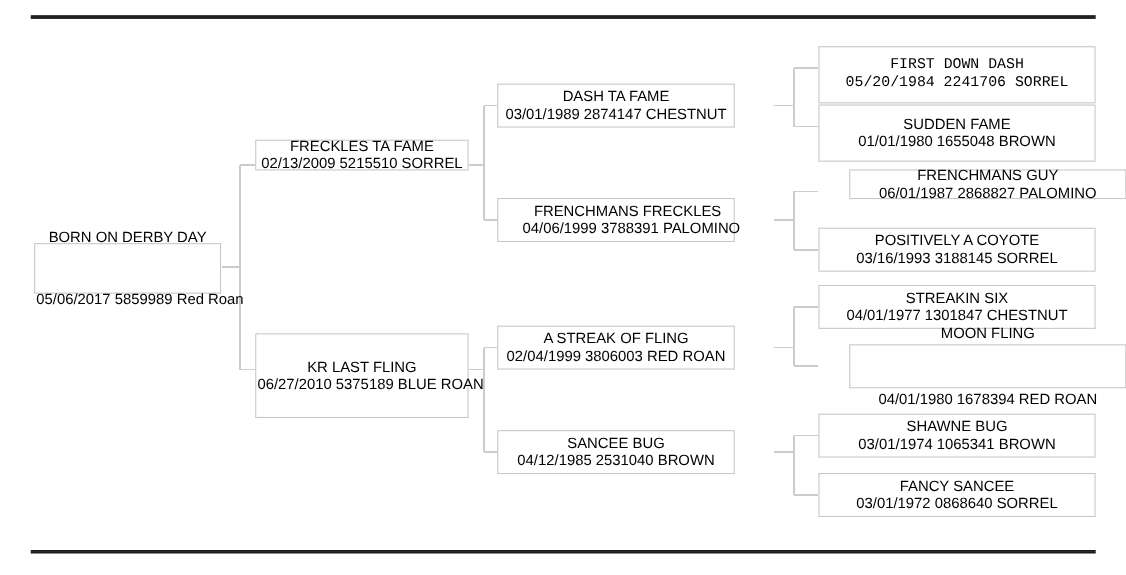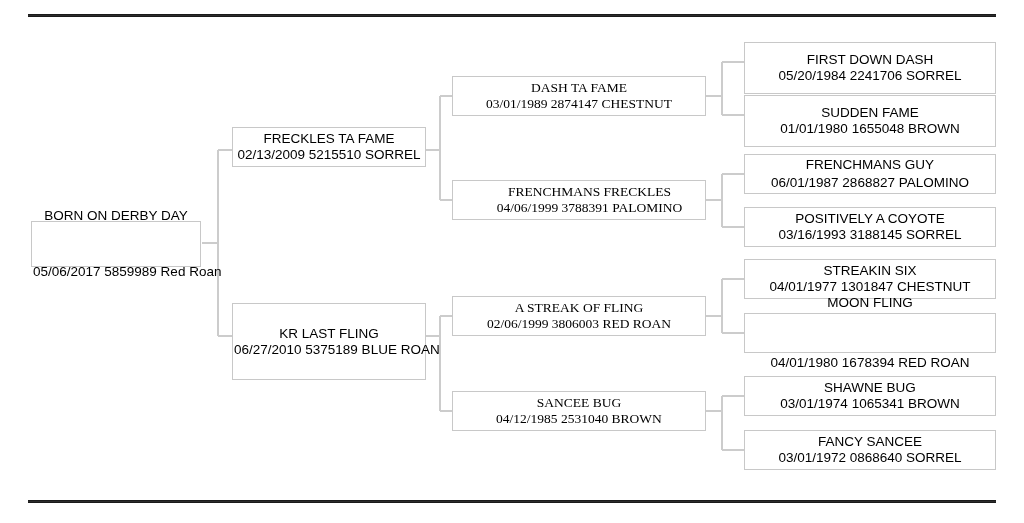--- a/index.html
+++ b/index.html
@@ -63,21 +63,21 @@
   .node .nm,
   .node .dt {
     display: block;
     width: 100%;
   }
 
   
   .gen0 { width: 170px; font-size: 13.5px; white-space: normal; }
   .gen0 .dt { white-space: nowrap; }
   .gen1 { width: 194px; font-size: 13.5px; }
-  .gen2 { width: 254px; font-size: 13.5px; font-family: Liberation Serif, serif; }
+  .gen2 { width: 216px; font-size: 13.5px; }
   .gen3 { width: 252px; font-size: 13.5px; }
 </style>
 </head>
 <body>
 
 <div id="page">
 
   <div class="rule rule-top"></div>
   <div class="rule rule-bottom"></div>
 
@@ -119,21 +119,21 @@
       <path d="M722,396 L744,396"></path>
       <path d="M722,450 L744,450"></path>
     </g>
   </svg>
 
   <div class="node gen0" style="left:31px; top:221px; height:46px;gap:40px;">
     <span class="nm">BORN ON DERBY DAY</span>
     <span class="dt">05/06/2017 5859989 Red Roan</span>
   </div>
 
-  <div class="node gen1" style="left:232px; top:127px; height:40px;">
+  <div class="node gen1" style="left:232px; top:127px; height:28px;">
     <span class="nm">FRECKLES TA FAME</span>
     <span class="dt">02/13/2009 5215510 SORREL</span>
   </div>
 
   <div class="node gen1" style="left:232px; top:303px; height:77px;">
     <span class="nm">KR LAST FLING</span>
     <span class="dt">06/27/2010 5375189 BLUE ROAN</span>
   </div>
 
   <div class="node gen2" style="left:452px; top:76px; height:40px;">
@@ -141,54 +141,54 @@
     <span class="dt">03/01/1989 2874147 CHESTNUT</span>
   </div>
 
   <div class="node gen2" style="left:452px; top:180px; height:40px;padding-left:22px;">
     <span class="nm">FRENCHMANS FRECKLES</span>
     <span class="dt">04/06/1999 3788391 PALOMINO</span>
   </div>
 
   <div class="node gen2" style="left:452px; top:296px; height:40px;">
     <span class="nm">A STREAK OF FLING</span>
-    <span class="dt">02/06/1999 3806003 RED ROAN</span>
+    <span class="dt">02/04/1999 3806003 RED ROAN</span>
   </div>
 
   <div class="node gen2" style="left:452px; top:391px; height:40px;">
     <span class="nm">SANCEE BUG</span>
     <span class="dt">04/12/1985 2531040 BROWN</span>
   </div>
 
-  <div class="node gen3" style="left:744px; top:42px; height:52px;">
+  <div class="node gen3" style="left:744px; top:42px; height:52px;font-family:Liberation Mono, monospace;">
     <span class="nm">FIRST DOWN DASH</span>
     <span class="dt">05/20/1984 2241706 SORREL</span>
   </div>
 
   <div class="node gen3" style="left:744px; top:95px; height:52px;">
     <span class="nm">SUDDEN FAME</span>
     <span class="dt">01/01/1980 1655048 BROWN</span>
   </div>
 
-  <div class="node gen3" style="left:744px; top:154px; height:40px;justify-content:space-between;">
+  <div class="node gen3" style="left:772px; top:154px; height:27px;">
     <span class="nm">FRENCHMANS GUY</span>
     <span class="dt">06/01/1987 2868827 PALOMINO</span>
   </div>
 
   <div class="node gen3" style="left:744px; top:207px; height:40px;">
     <span class="nm">POSITIVELY A COYOTE</span>
     <span class="dt">03/16/1993 3188145 SORREL</span>
   </div>
 
   <div class="node gen3" style="left:744px; top:259px; height:40px;">
     <span class="nm">STREAKIN SIX</span>
     <span class="dt">04/01/1977 1301847 CHESTNUT</span>
   </div>
 
-  <div class="node gen3" style="left:744px; top:313px; height:40px;gap:44px;">
+  <div class="node gen3" style="left:772px; top:313px; height:40px;gap:44px;">
     <span class="nm">MOON FLING</span>
     <span class="dt">04/01/1980 1678394 RED ROAN</span>
   </div>
 
   <div class="node gen3" style="left:744px; top:376px; height:40px;">
     <span class="nm">SHAWNE BUG</span>
     <span class="dt">03/01/1974 1065341 BROWN</span>
   </div>
 
   <div class="node gen3" style="left:744px; top:430px; height:40px;">

